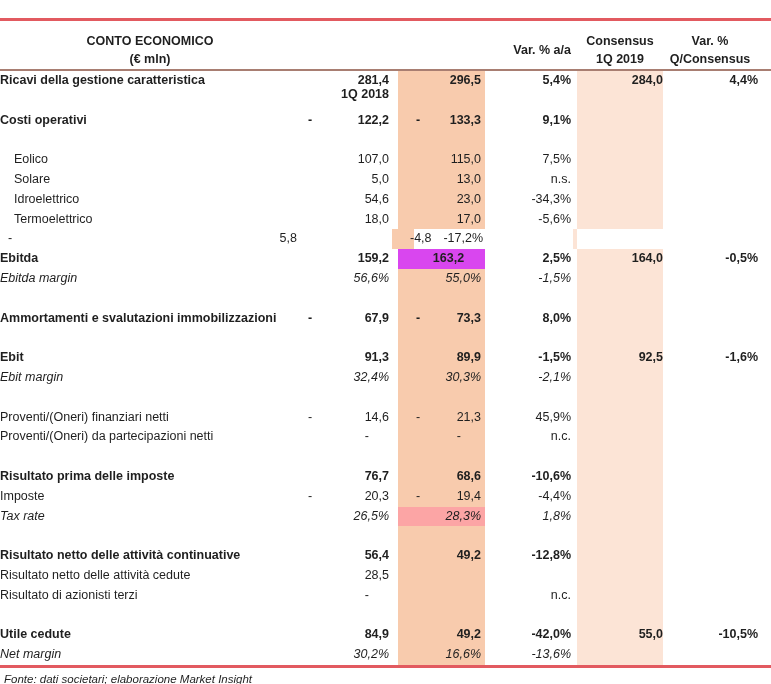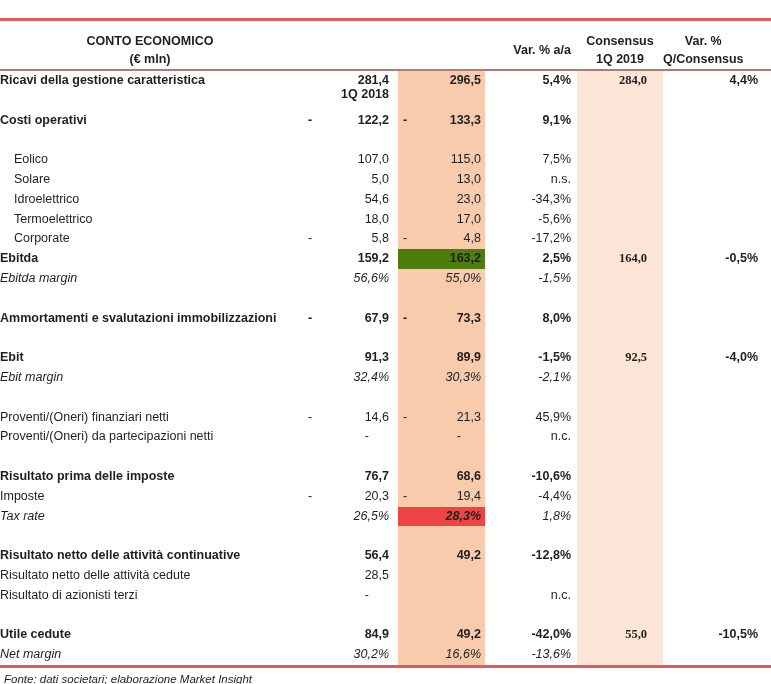--- a/index.html
+++ b/index.html
@@ -20,34 +20,34 @@
     grid-template-columns:300px 92px 6px 87px 88px 4px 86px 108px;
   }
 
   
   .hdr{height:48px;font-weight:700;font-size:12.5px;}
   .hdr .hcell{display:flex;flex-direction:column;justify-content:center;height:100%;}
   .h-title{text-align:center;line-height:18px;}
   .h-right{align-items:flex-end;padding-right:3px;margin-top:44px;}
   .h-var{align-items:flex-end;padding-right:2px;}
   .h-center{align-items:center;text-align:center;line-height:18px;}
-  .h-varq{align-items:flex-start;padding-right:14px;}
+  .h-varq{align-items:center;padding-right:14px;}
   .h-varq .stack{display:inline-block;text-align:center;line-height:18px;}
 
   
   .row{height:19.8px;align-items:center;font-size:12.5px;line-height:19.8px;}
   .row.bold{font-weight:700;}
   .row.italic{font-style:italic;}
   .cell{height:100%;display:flex;align-items:center;white-space:nowrap;overflow:visible;}
   .c-label{}
   .row.sub .c-label{padding-left:14px;}
   .c-v1{justify-content:space-between;padding-left:8px;padding-right:3px;}
-  .c-v2{background:#f8cbad;justify-content:space-between;padding-left:5px;padding-right:4px;}
+  .c-v2{background:#f8cbad;justify-content:space-between;padding-left:18px;padding-right:4px;}
   .c-var{justify-content:flex-end;padding-right:2px;}
-  .c-cons{background:#fce4d6;justify-content:flex-end;padding-right:16px;font-family:Liberation Serif, serif;}
+  .c-cons{background:#fce4d6;justify-content:flex-end;padding-right:0;}
   .c-varq{justify-content:flex-end;padding-right:13px;}
   .val.dash{padding-right:20px;}
 
   
   .footer{
     font-style:italic;font-size:11.5px;color:#1f1f1f;
     padding:5px 0 0 4px;
   }
 </style>
 </head>
@@ -205,21 +205,20 @@
         <div class="cell c-v2" style="background: rgb(248, 203, 173);">
           <span class="neg"></span>
           <span class="val">17,0</span>
         </div>
         <div class="cell c-var">-5,6%</div>
         <div class="cell c-sp"></div>
         <div class="cell c-cons" style="background: rgb(252, 228, 214);"></div>
         <div class="cell c-varq"></div>
       </div>
       <div class="row grid sub">
-        <div class="cell c-label">Corporate</div>
         <div class="cell c-v1">
           <span class="neg">-</span>
           <span class="val">5,8</span>
         </div>
         <div class="cell c-sp"></div>
         <div class="cell c-v2" style="background: rgb(248, 203, 173);">
           <span class="neg">-</span>
           <span class="val">4,8</span>
         </div>
         <div class="cell c-var">-17,2%</div>
@@ -227,21 +226,21 @@
         <div class="cell c-cons" style="background: rgb(252, 228, 214);"></div>
         <div class="cell c-varq"></div>
       </div>
       <div class="row grid bold">
         <div class="cell c-label">Ebitda</div>
         <div class="cell c-v1">
           <span class="neg"></span>
           <span class="val">159,2</span>
         </div>
         <div class="cell c-sp"></div>
-        <div class="cell c-v2" style="background: #4d7c0f;">
+        <div class="cell c-v2" style="background: #d946ef; justify-content: center;">
           <span class="neg"></span>
           <span class="val">163,2</span>
         </div>
         <div class="cell c-var">2,5%</div>
         <div class="cell c-sp"></div>
         <div class="cell c-cons" style="background: rgb(252, 228, 214);">164,0</div>
         <div class="cell c-varq">-0,5%</div>
       </div>
       <div class="row grid italic">
         <div class="cell c-label">Ebitda margin</div>
@@ -314,21 +313,21 @@
           <span class="val">91,3</span>
         </div>
         <div class="cell c-sp"></div>
         <div class="cell c-v2" style="background: rgb(248, 203, 173);">
           <span class="neg"></span>
           <span class="val">89,9</span>
         </div>
         <div class="cell c-var">-1,5%</div>
         <div class="cell c-sp"></div>
         <div class="cell c-cons" style="background: rgb(252, 228, 214);">92,5</div>
-        <div class="cell c-varq">-4,0%</div>
+        <div class="cell c-varq">-1,6%</div>
       </div>
       <div class="row grid italic">
         <div class="cell c-label">Ebit margin</div>
         <div class="cell c-v1">
           <span class="neg"></span>
           <span class="val">32,4%</span>
         </div>
         <div class="cell c-sp"></div>
         <div class="cell c-v2" style="background: rgb(248, 203, 173);">
           <span class="neg"></span>
@@ -435,21 +434,21 @@
         <div class="cell c-cons" style="background: rgb(252, 228, 214);"></div>
         <div class="cell c-varq"></div>
       </div>
       <div class="row grid italic">
         <div class="cell c-label">Tax rate</div>
         <div class="cell c-v1">
           <span class="neg"></span>
           <span class="val">26,5%</span>
         </div>
         <div class="cell c-sp"></div>
-        <div class="cell c-v2" style="background: #ef4444; font-weight: bold;">
+        <div class="cell c-v2" style="background: #fca5a5;">
           <span class="neg"></span>
           <span class="val">28,3%</span>
         </div>
         <div class="cell c-var">1,8%</div>
         <div class="cell c-sp"></div>
         <div class="cell c-cons" style="background: rgb(252, 228, 214);"></div>
         <div class="cell c-varq"></div>
       </div>
       <div class="row grid blank">
         <div class="cell c-label"></div>

